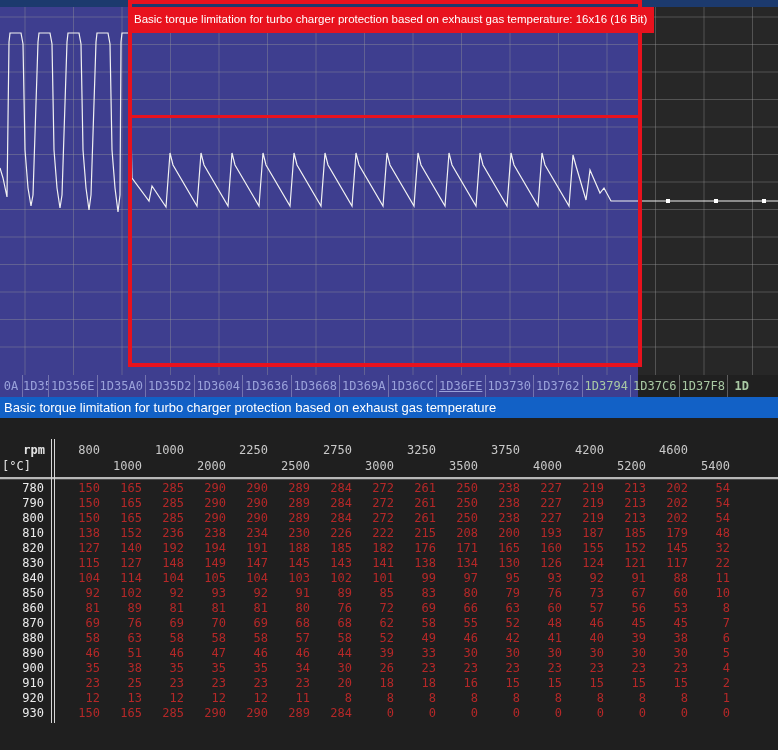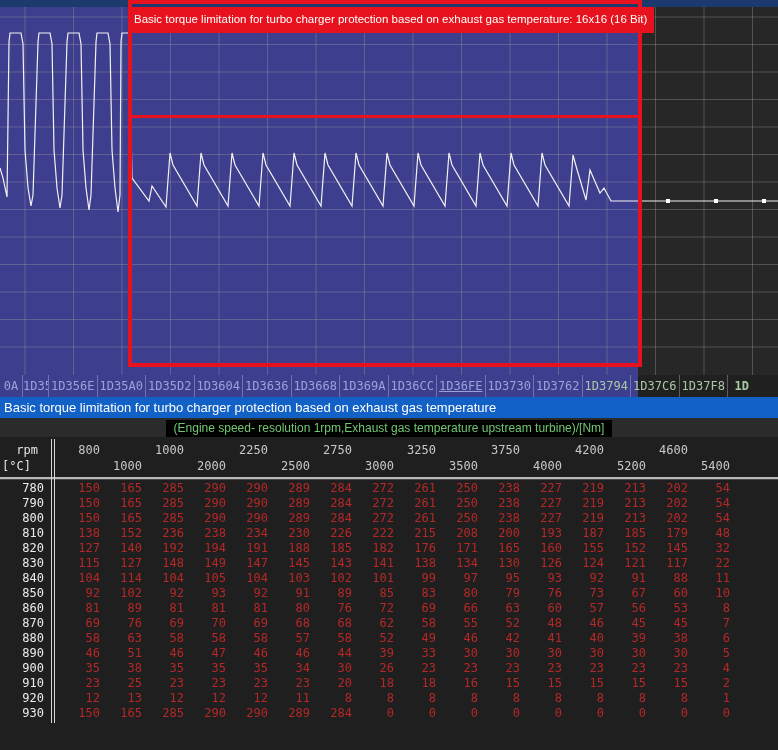--- a/index.html
+++ b/index.html
@@ -31,21 +31,21 @@
   .subheader{position:absolute;top:418px;left:0;width:778px;height:19px;background:#2b2b2b;text-align:center;}
   .subheader span{display:inline-block;background:#000;color:#71c871;font-size:12px;
                   line-height:17px;margin-top:1px;padding:0 8px;}
 
   
   .table{position:absolute;top:437px;left:0;width:778px;height:313px;background:#1f1f1f;
          font-family:"DejaVu Sans Mono",monospace;font-size:12px;}
   .thead{padding-top:5px;}
   .hdr-row{display:flex;height:16px;line-height:16px;color:#c9c9c9;}
   .corner{width:50px;flex:0 0 auto;box-sizing:border-box;color:#e3e3e3;}
-  .corner.r{text-align:right;padding-right:12px;}
+  .corner.r{text-align:right;padding-right:5px;font-weight:bold;}
   .corner.l{text-align:left;padding-left:2px;}
   .hcell,.tval{flex:0 0 auto;box-sizing:border-box;text-align:right;padding-right:6px;}
   .w0{width:56px;} .wn{width:42px;}
   .hsep{height:2px;background:#b8b8b8;border-bottom:1px solid #4a4a4a;margin-top:3px;}
   .tbody{padding-top:1px;}
   .trow{display:flex;height:15px;line-height:15px;}
   .tlabel{width:50px;flex:0 0 auto;text-align:right;padding-right:6px;color:#ececec;box-sizing:border-box;}
   .tval{color:#b62828;}
   .vsep{position:absolute;left:51px;top:2px;height:284px;width:2px;
         border-left:1px solid #d6d6d6;border-right:1px solid #d6d6d6;}
@@ -86,23 +86,20 @@
       <div class="addr-cell zone-sel" style="width: 48.5px;">1D3730</div>
       <div class="addr-cell zone-sel" style="width: 48.5px;">1D3762</div>
       <div class="addr-cell zone-out" style="width: 48.5px;">1D3794</div>
       <div class="addr-cell zone-out" style="width: 48.5px;">1D37C6</div>
       <div class="addr-cell zone-out" style="width: 48.5px;">1D37F8</div>
       <div class="addr-cell zone-out" style="width: 28.5px; font-weight: bold;">1D</div>
     </div>
 
   <div class="title-bar">Basic torque limitation for turbo charger protection based on exhaust gas temperature</div>
 
-  <div class="subheader">
-    <span>(Engine speed- resolution 1rpm,Exhaust gas temperature upstream turbine)/[Nm]</span>
-  </div>
 
   <div class="table">
     <div class="thead">
       <div class="hdr-row" id="hdr-row-1">
         <div class="corner r">rpm</div>
       <div class="hcell w0">800</div>
           <div class="hcell wn"></div>
           <div class="hcell wn">1000</div>
           <div class="hcell wn"></div>
           <div class="hcell wn">2250</div>

